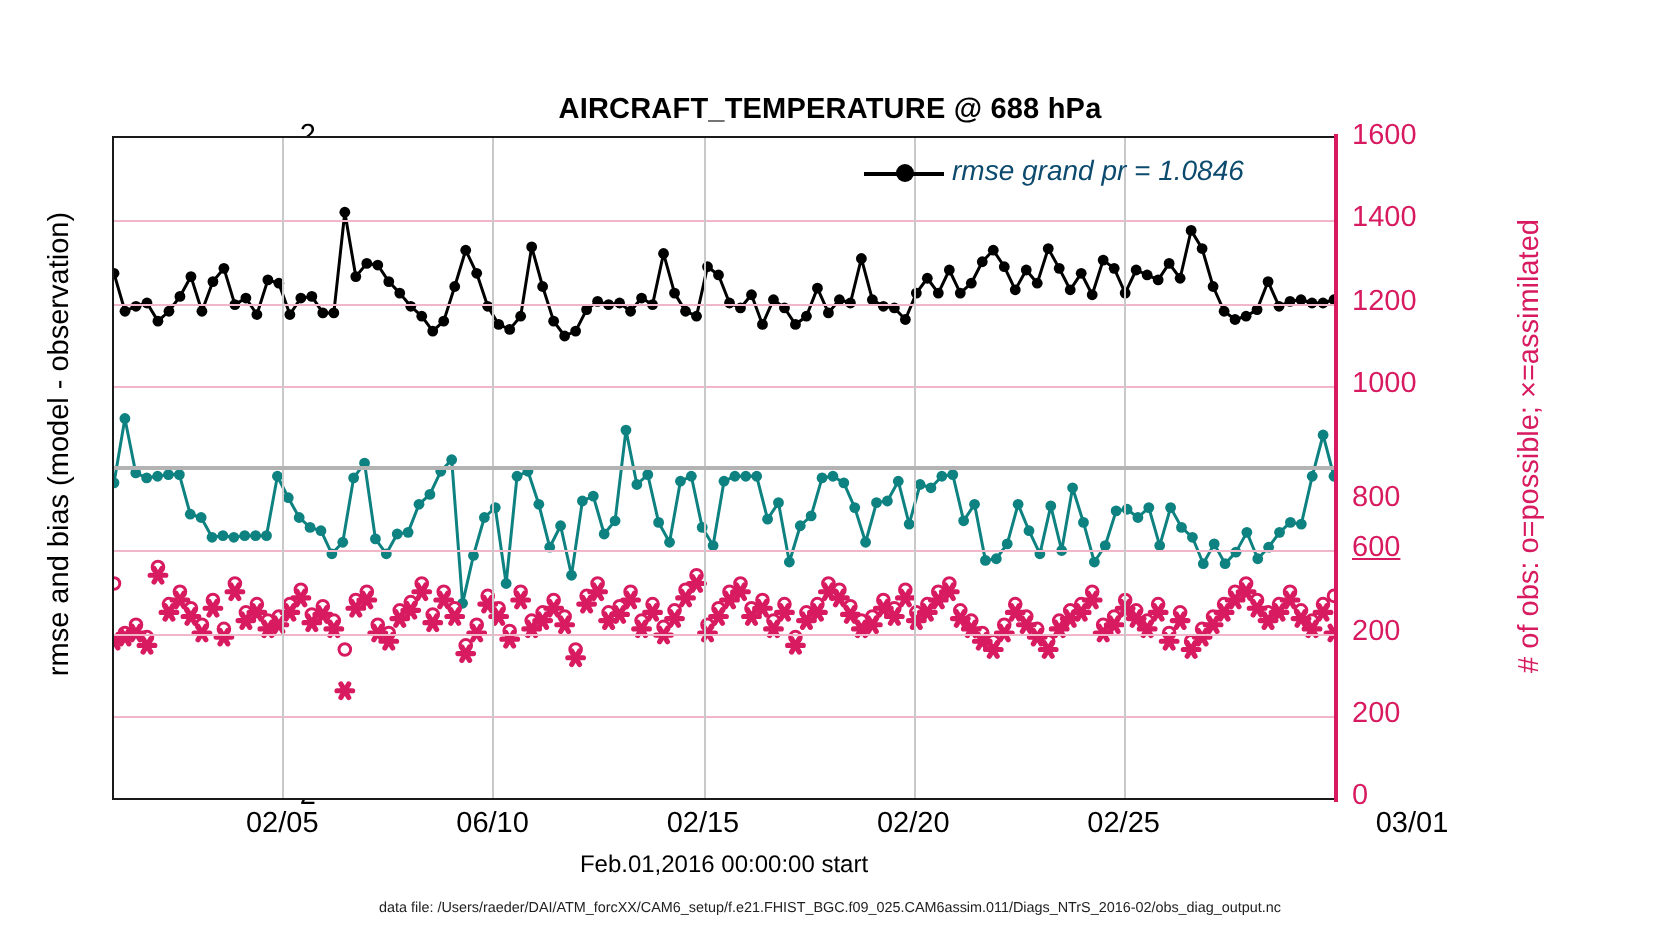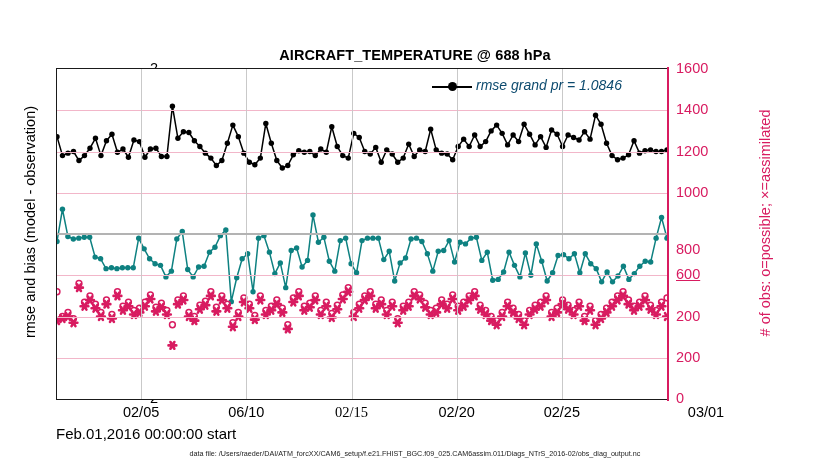--- a/index.html
+++ b/index.html
@@ -29,21 +29,21 @@
           transform:translateY(-9px);white-space:nowrap;}
   .tickmR{position:absolute;left:661px;width:6px;height:1.4px;background:#D81B60;}
   .xtick{position:absolute;top:404px;font-size:14.5px;text-align:center;width:80px;
          transform:translateX(-40px);}
   .tickmX{position:absolute;top:394px;width:1.3px;height:6px;background:#1a1a1a;}
 
   #ylabelL{position:absolute;left:-135px;top:214px;width:330px;text-align:center;
            font-size:14.5px;transform:rotate(-90deg);color:#000;}
   #ylabelR{position:absolute;left:600px;top:215px;width:330px;text-align:center;
            font-size:14.5px;transform:rotate(-90deg);color:#D81B60;}
-  #xlabel{position:absolute;left:56px;top:425px;width:612px;text-align:left;font-size:15px;}
+  #xlabel{position:absolute;left:56px;top:425px;width:612px;text-align:center;font-size:12px;}
   #footer{position:absolute;left:0;top:449px;width:830px;text-align:center;font-size:7.2px;color:#222;}
 
   
   #legend{position:absolute;left:432px;top:78px;width:232px;height:36px;
           background:rgba(255,255,255,0);}
   .lgrow{position:relative;height:18px;}
   .lgline{position:absolute;left:0;top:8px;width:40px;height:2.1px;}
   .lgmk{position:absolute;left:16px;top:4px;width:9px;height:9px;border-radius:50%;}
   .lgtx{position:absolute;left:44px;top:-1px;font-size:14px;color:#00A2E8;white-space:nowrap;}
 
@@ -91,21 +91,21 @@
       <div class="tickmR" style="top: 275.3px;"></div>
       <div class="ytickR" style="top: 316.5px;">200</div>
       <div class="tickmR" style="top: 316.5px;"></div>
       <div class="ytickR" style="top: 357.75px;">200</div>
       <div class="tickmR" style="top: 357.8px;"></div>
       <div class="ytickR" style="top: 399px;">0</div>
       <div class="xtick" style="left: 141.138px;">02/05</div>
       <div class="tickmX" style="left: 141.1px;"></div>
       <div class="xtick" style="left: 246.31px;">06/10</div>
       <div class="tickmX" style="left: 246.3px;"></div>
-      <div class="xtick" style="left: 351.483px; font-family: Liberation Serif, serif;">02/15</div>
+      <div class="xtick" style="left: 351.483px;">02/15</div>
       <div class="tickmX" style="left: 351.5px;"></div>
       <div class="xtick" style="left: 456.655px;">02/20</div>
       <div class="tickmX" style="left: 456.7px;"></div>
       <div class="xtick" style="left: 561.828px;">02/25</div>
       <div class="tickmX" style="left: 561.8px;"></div>
       <div class="xtick" style="left: 706px;">03/01</div>
     </div>
 
   <div id="plot">
     <div id="gridlayer">

